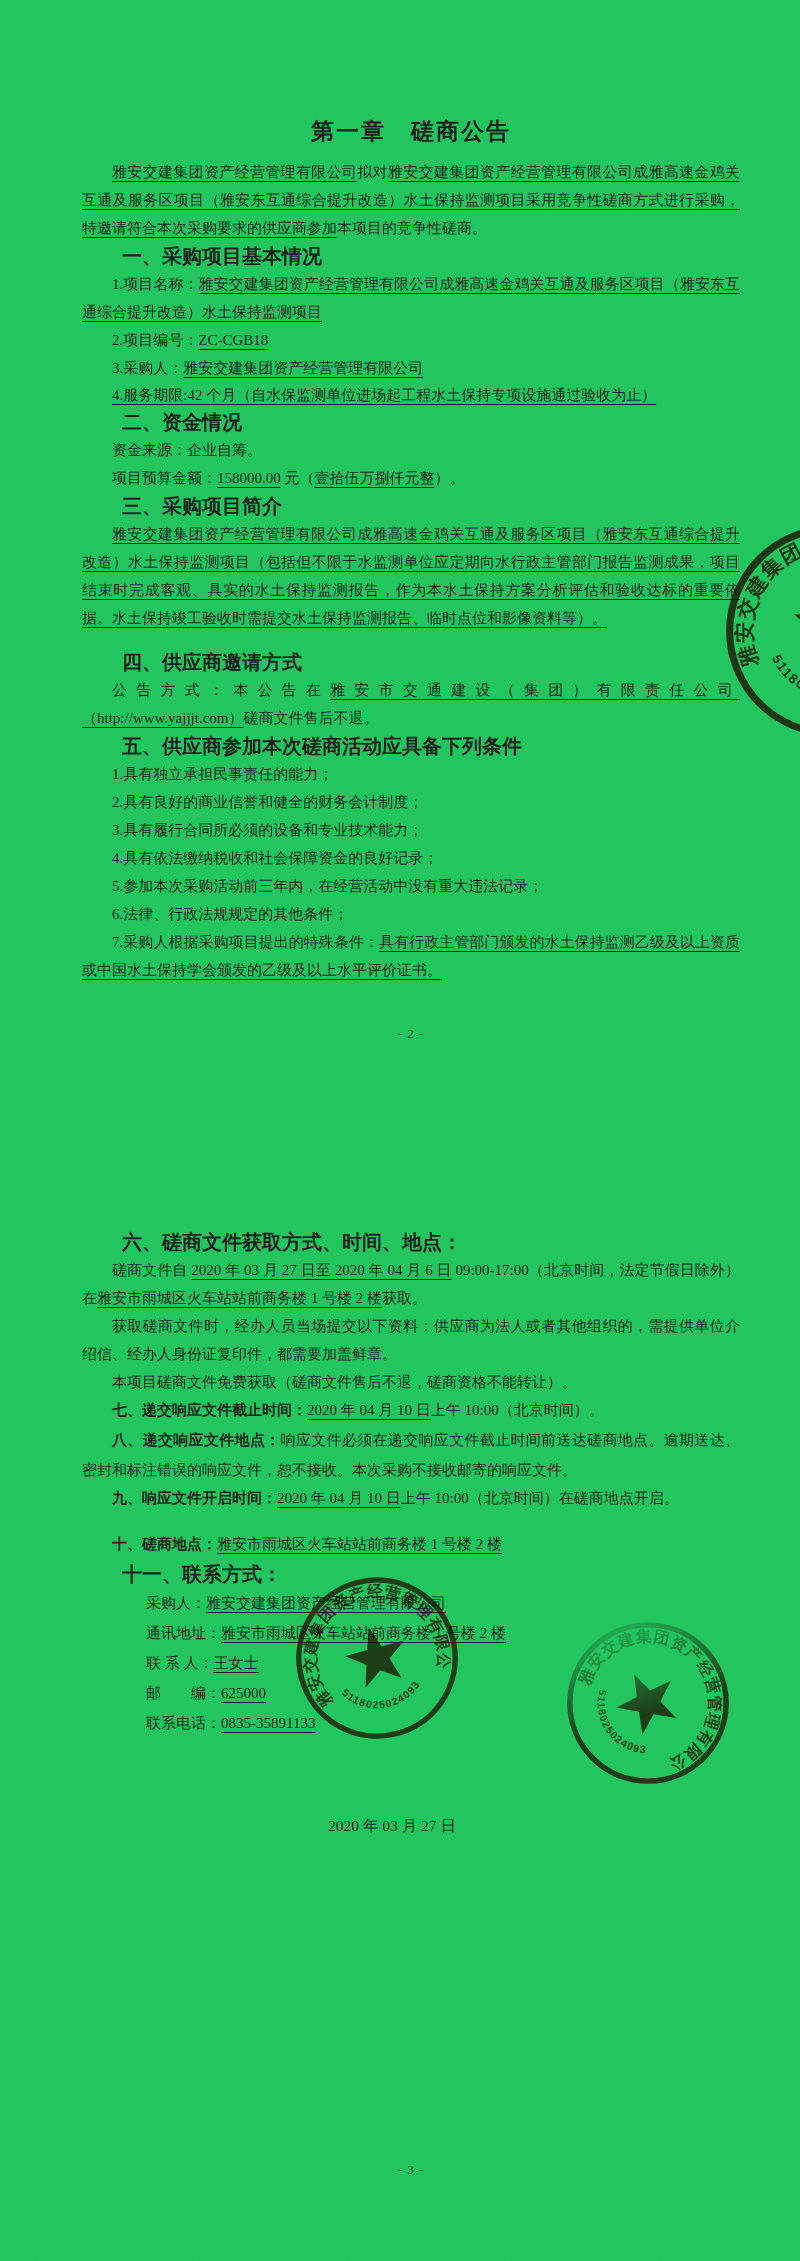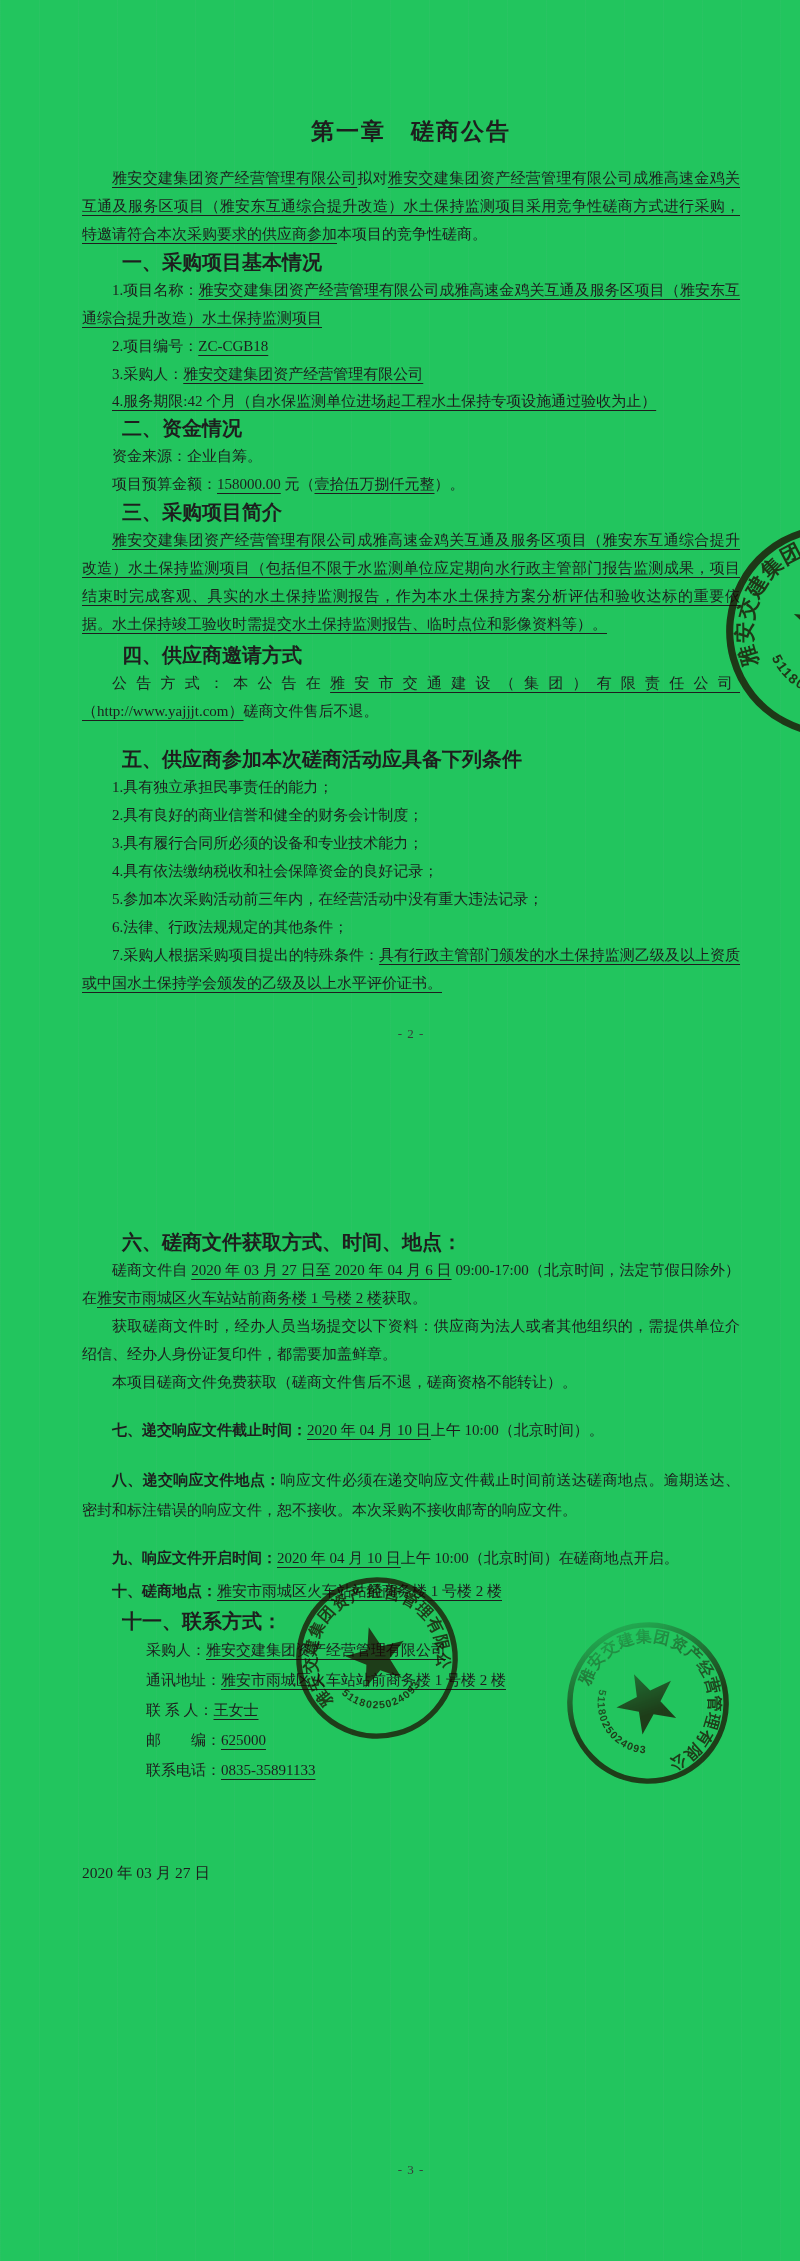--- a/index.html
+++ b/index.html
@@ -11,28 +11,28 @@
     background:repeating-linear-gradient(90deg,rgba(165,172,180,.05) 0 1px,transparent 1px 39px);}
   .pg{position:absolute;left:82px;width:658px}
   .pg2{top:0}
   .pg3{top:1228px}
   .title{margin-top:116px;text-align:center;font-size:23px;font-weight:700;
     font-family:"Liberation Sans","DejaVu Sans",sans-serif;letter-spacing:2px}
   .h{font-size:20px;font-weight:700;font-family:"Liberation Sans","DejaVu Sans",sans-serif;
     line-height:28px;text-indent:2em;text-align:justify}
   .para{font-size:15px;line-height:28px;text-indent:2em;text-align:justify}
   .tight{line-height:26px}
-  .mt{margin-top:20px}
-  .mt-s{margin-top:3px}
-  .mt-l{margin-top:17px}
+  .mt{margin-top:0}
+  .mt-s{margin-top:16px}
+  .mt-l{margin-top:11px}
   .u{text-decoration:underline;text-underline-offset:4px;text-decoration-thickness:1px}
   .b{font-weight:700;font-family:Liberation Mono, monospace}
   .w{letter-spacing:.48em}
   .contact{padding-left:64px;text-indent:0;line-height:30px}
-  .date{margin-top:78px;text-align:left;padding-right:38px;font-size:15.5px}
+  .date{margin-top:78px;text-align:center;padding-right:38px;font-size:15.5px}
   .pnum{position:absolute;left:0;width:658px;text-align:center;font-size:13px;color:#3a3a3a;letter-spacing:1px}
   .pn2{top:1026px}
   .pn3{top:934px}
   .seal{position:absolute;mix-blend-mode:multiply}
   .sealA{left:722px;top:521px;width:220px;height:220px;transform:rotate(6deg);opacity:.93}
   .sealB{left:293px;top:1574px;width:168px;height:168px;transform:rotate(-15deg);opacity:.9}
   .sealC{left:564px;top:1619px;width:168px;height:168px;transform:rotate(46deg);opacity:.95;
     -webkit-mask-image:linear-gradient(115deg,rgba(0,0,0,.12) 10%,rgba(0,0,0,.95) 55%);
     mask-image:linear-gradient(115deg,rgba(0,0,0,.12) 10%,rgba(0,0,0,.95) 55%)}
   .seal text{font-family:"Liberation Sans","DejaVu Sans",sans-serif;font-weight:700}

